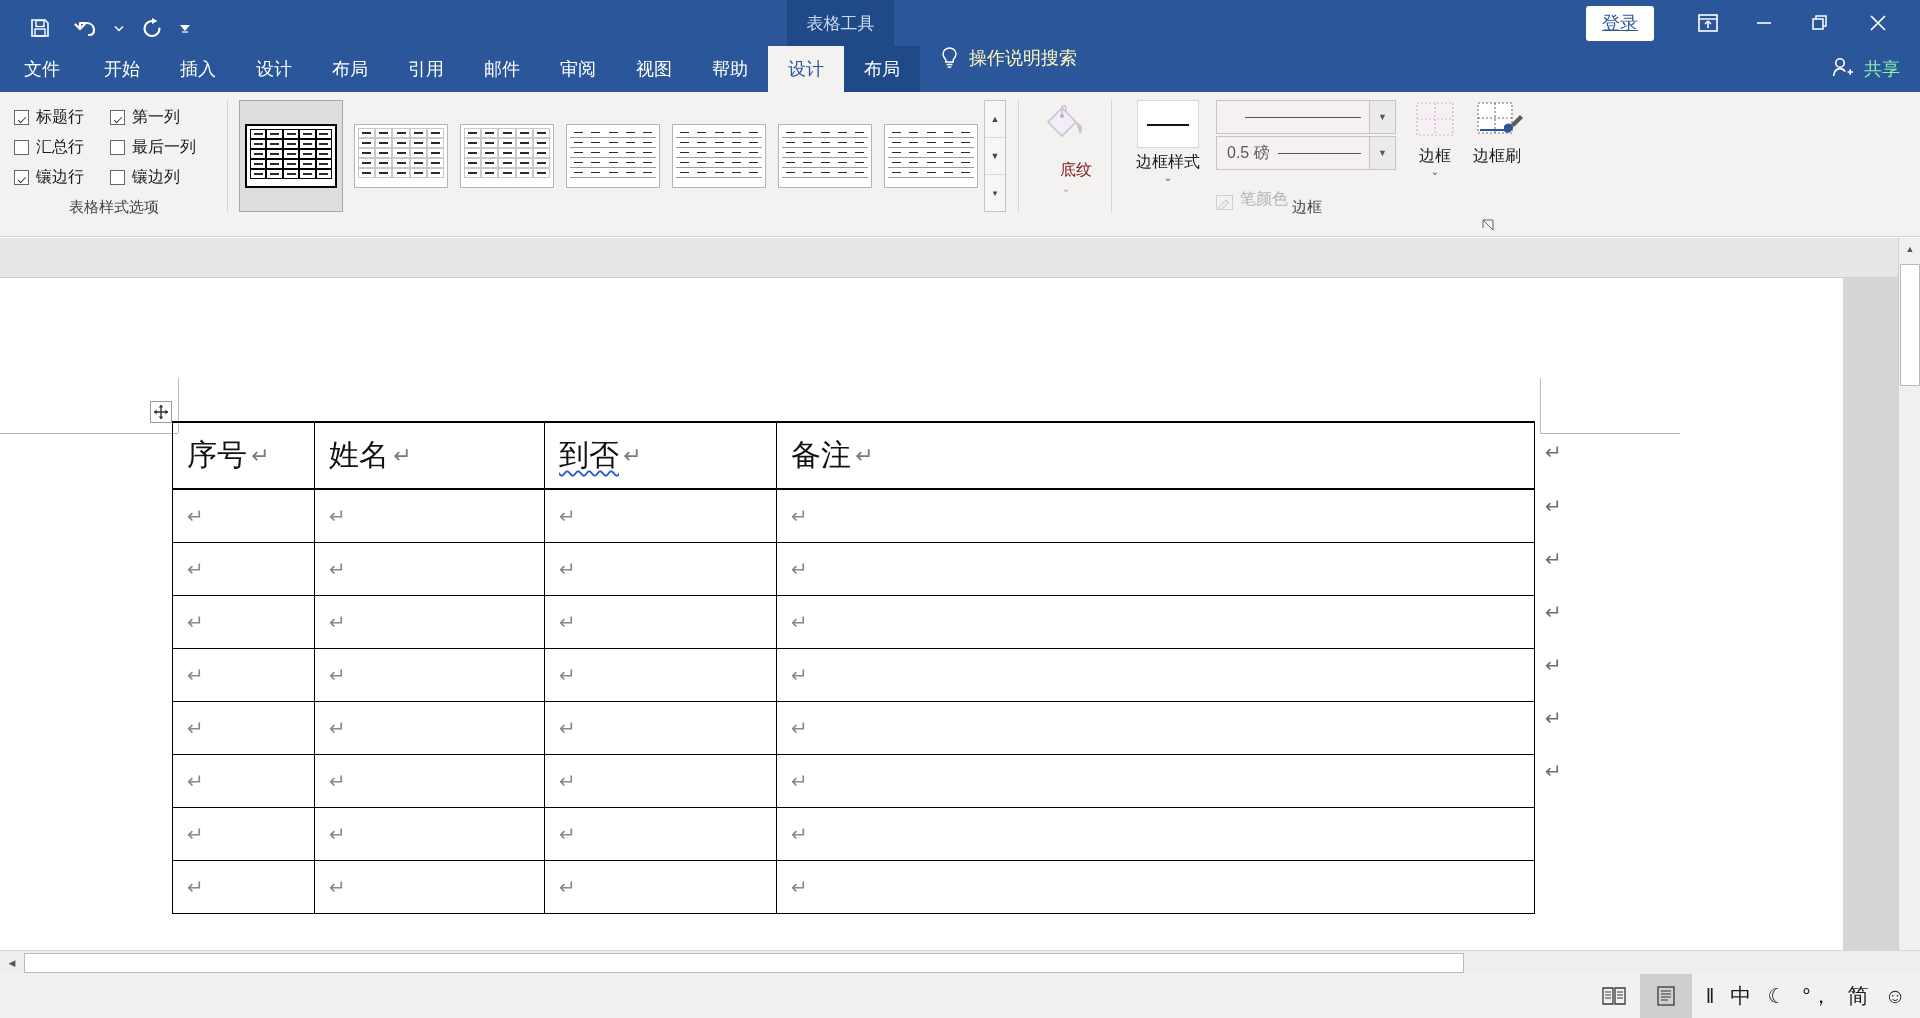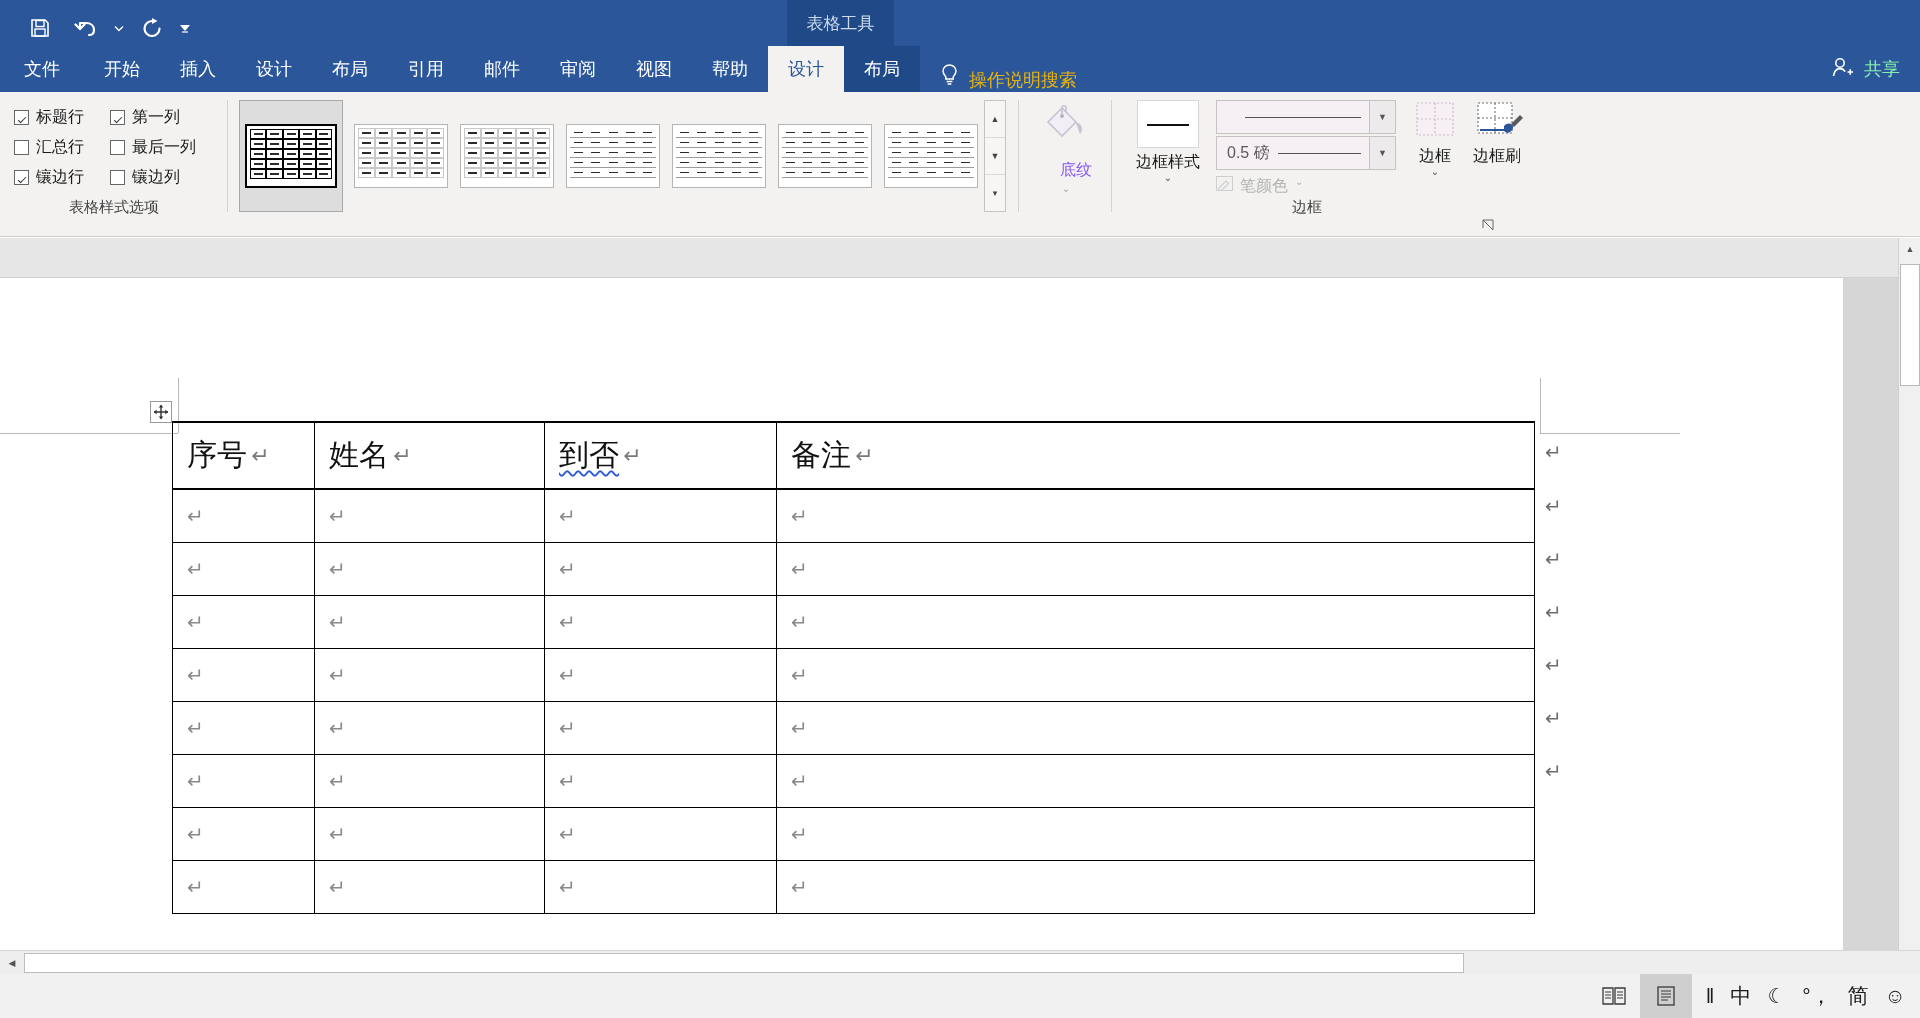--- a/index.html
+++ b/index.html
@@ -48,21 +48,21 @@
     background:#2b579a; display:flex; align-items:stretch;
   }
   .tab {
     display:flex; align-items:center; padding:0 20px; color:#fff; font-size:18px;
     white-space:nowrap;
   }
   .tab.file { padding:0 24px; }
   .tab.ctx-dark { background:#204a87; }
   .tab.active { background:#f3f2f1; color:#2b579a; }
   .tellme {
-    display:flex; align-items:flex-end; gap:10px; color:#eab308; font-size:18px;
+    display:flex; align-items:flex-start; gap:10px; color:#fef9c3; font-size:18px;
     margin-left:20px; white-space:nowrap;
   }
   .share {
     position:absolute; right:20px; top:0; height:46px;
     display:flex; align-items:center; gap:9px; color:#86efac; font-size:18px;
   }
 
   
   .ribbon {
     position:absolute; left:0; top:92px; width:1920px; height:145px;
@@ -101,42 +101,42 @@
   .gal-scroll {
     position:absolute; right:13px; top:8px; width:22px; height:112px;
     display:flex; flex-direction:column; border:1px solid #c6c4c2; background:#f7f6f5;
   }
   .gal-scroll div { flex:1; display:flex; align-items:center; justify-content:center; border-bottom:1px solid #dcdad8; font-size:9px; color:#444; }
   .gal-scroll div:last-child { border-bottom:none; }
 
   
   .g-shading { left:1020px; width:92px; }
   .bigbtn { position:absolute; left:0; top:8px; width:92px; display:flex; flex-direction:column; align-items:center; gap:4px; }
-  .bigbtn .lbl { font-size:16px; color:#8b5cf6;margin-left:20px; }
+  .bigbtn .lbl { font-size:16px; color:#7f1d1d;margin-left:20px; }
   .bigbtn .car { font-size:10px; color:#a6a6a6; line-height:8px; }
 
   
   .g-borders { left:1112px; width:390px; }
   .bstyle { position:absolute; left:14px; top:8px; width:84px; text-align:center; }
   .bstyle .sw { width:62px; height:48px; background:#fff; border:1px solid #d8d8d8; margin:0 auto; position:relative; }
   .bstyle .sw::after { content:""; position:absolute; left:9px; right:9px; top:23px; height:2px; background:#111; }
   .bstyle .lbl { font-size:16px; color:#1b1b1b; margin-top:4px; }
   .bstyle .car { font-size:10px; color:#555; line-height:10px; }
 
   .bfields { position:absolute; left:104px; top:8px; width:180px; }
   .combo {
     height:34px; border:1px solid #c6c4c2; background:#f6f0f5; display:flex; align-items:center;
     padding-left:10px; font-size:16px; color:#595959; position:relative;
   }
   .combo .dd { position:absolute; right:0; top:0; width:26px; height:100%; border-left:1px solid #c6c4c2;
     display:flex; align-items:center; justify-content:center; font-size:9px; color:#555; background:#eceaea; }
   .combo .line { flex:1; height:1px; background:#555; margin:0 34px 0 18px; }
   .combo.w2 { margin-top:2px;justify-content:space-between; }
   .combo.w2 .line { margin:0 34px 0 8px; }
-  .pencolor { display:flex; align-items:flex-start; gap:7px; margin-top:6px; font-size:16px; color:#b3b3b3; }
+  .pencolor { display:flex; align-items:flex-end; gap:7px; margin-top:19px; font-size:16px; color:#b3b3b3; }
   .pencolor .pbox { width:17px; height:15px; border:1px solid #cfcfcf; position:relative; }
   .pencolor .car { font-size:10px; }
 
   .bsmall { position:absolute; top:8px; width:66px; text-align:center; }
   .bsmall .ic { width:46px; height:44px; margin:0 auto; position:relative; }
   .bsmall .lbl { font-size:16px; color:#1b1b1b; margin-top:2px; }
   .bsmall .car { font-size:10px; color:#555; line-height:10px; }
   .dlg-launch { position:absolute; right:8px; bottom:6px; width:12px; height:12px; color:#666; font-size:11px; }
 
   
@@ -231,20 +231,46 @@
           </svg>
       </div>
       <div class="qat-caret">
         <svg width="12" height="9" viewBox="0 0 12 9">
             <path d="M1 1 L11 1 L6 7 Z" fill="#fff"></path>
             <path d="M3 8 L9 8" stroke="#fff" stroke-width="1.2"></path>
           </svg>
       </div>
     </div>
 
+    <div class="win-right">
+      <div class="signin">登录</div>
+      <div class="win-btn">
+        <svg width="22" height="20" viewBox="0 0 22 20">
+            <rect x="2" y="2" width="18" height="16" fill="none" stroke="#fff" stroke-width="1.6"></rect>
+            <path d="M2 6 L20 6" stroke="#fff" stroke-width="1.4"></path>
+            <path d="M11 15 L11 8 M11 8 L8 11 M11 8 L14 11" stroke="#fff" stroke-width="1.6" fill="none"></path>
+          </svg>
+      </div>
+      <div class="win-btn">
+        <svg width="22" height="14" viewBox="0 0 22 14">
+            <path d="M4 7 L18 7" stroke="#fff" stroke-width="1.6"></path>
+          </svg>
+      </div>
+      <div class="win-btn">
+        <svg width="20" height="20" viewBox="0 0 20 20">
+            <rect x="3" y="6" width="10" height="10" fill="none" stroke="#fff" stroke-width="1.5"></rect>
+            <path d="M6 6 L6 3 L16 3 L16 13 L13 13" fill="none" stroke="#fff" stroke-width="1.5"></path>
+          </svg>
+      </div>
+      <div class="win-btn close">
+        <svg width="20" height="20" viewBox="0 0 20 20">
+            <path d="M3 3 L17 17 M17 3 L3 17" stroke="#fff" stroke-width="1.7"></path>
+          </svg>
+      </div>
+    </div>
   </div>
 
   <div class="tabstrip">
     <div class="tab file">文件</div>
     <div class="tab">开始</div>
     <div class="tab">插入</div>
     <div class="tab">设计</div>
     <div class="tab">布局</div>
     <div class="tab">引用</div>
     <div class="tab">邮件</div>

